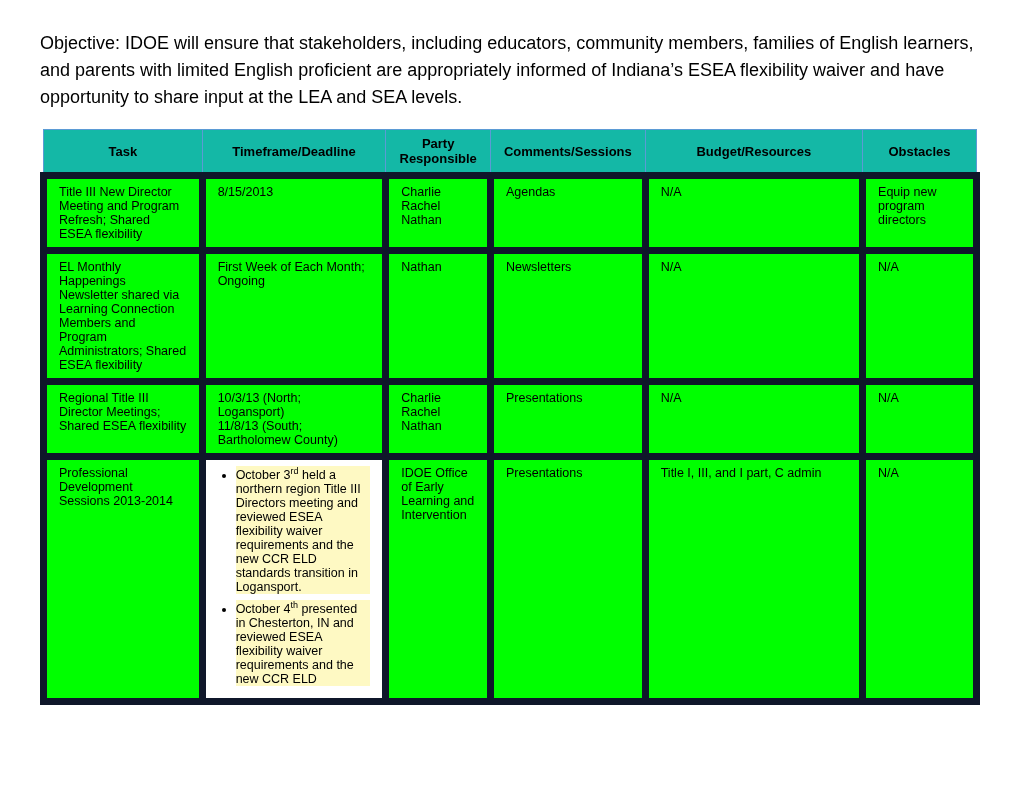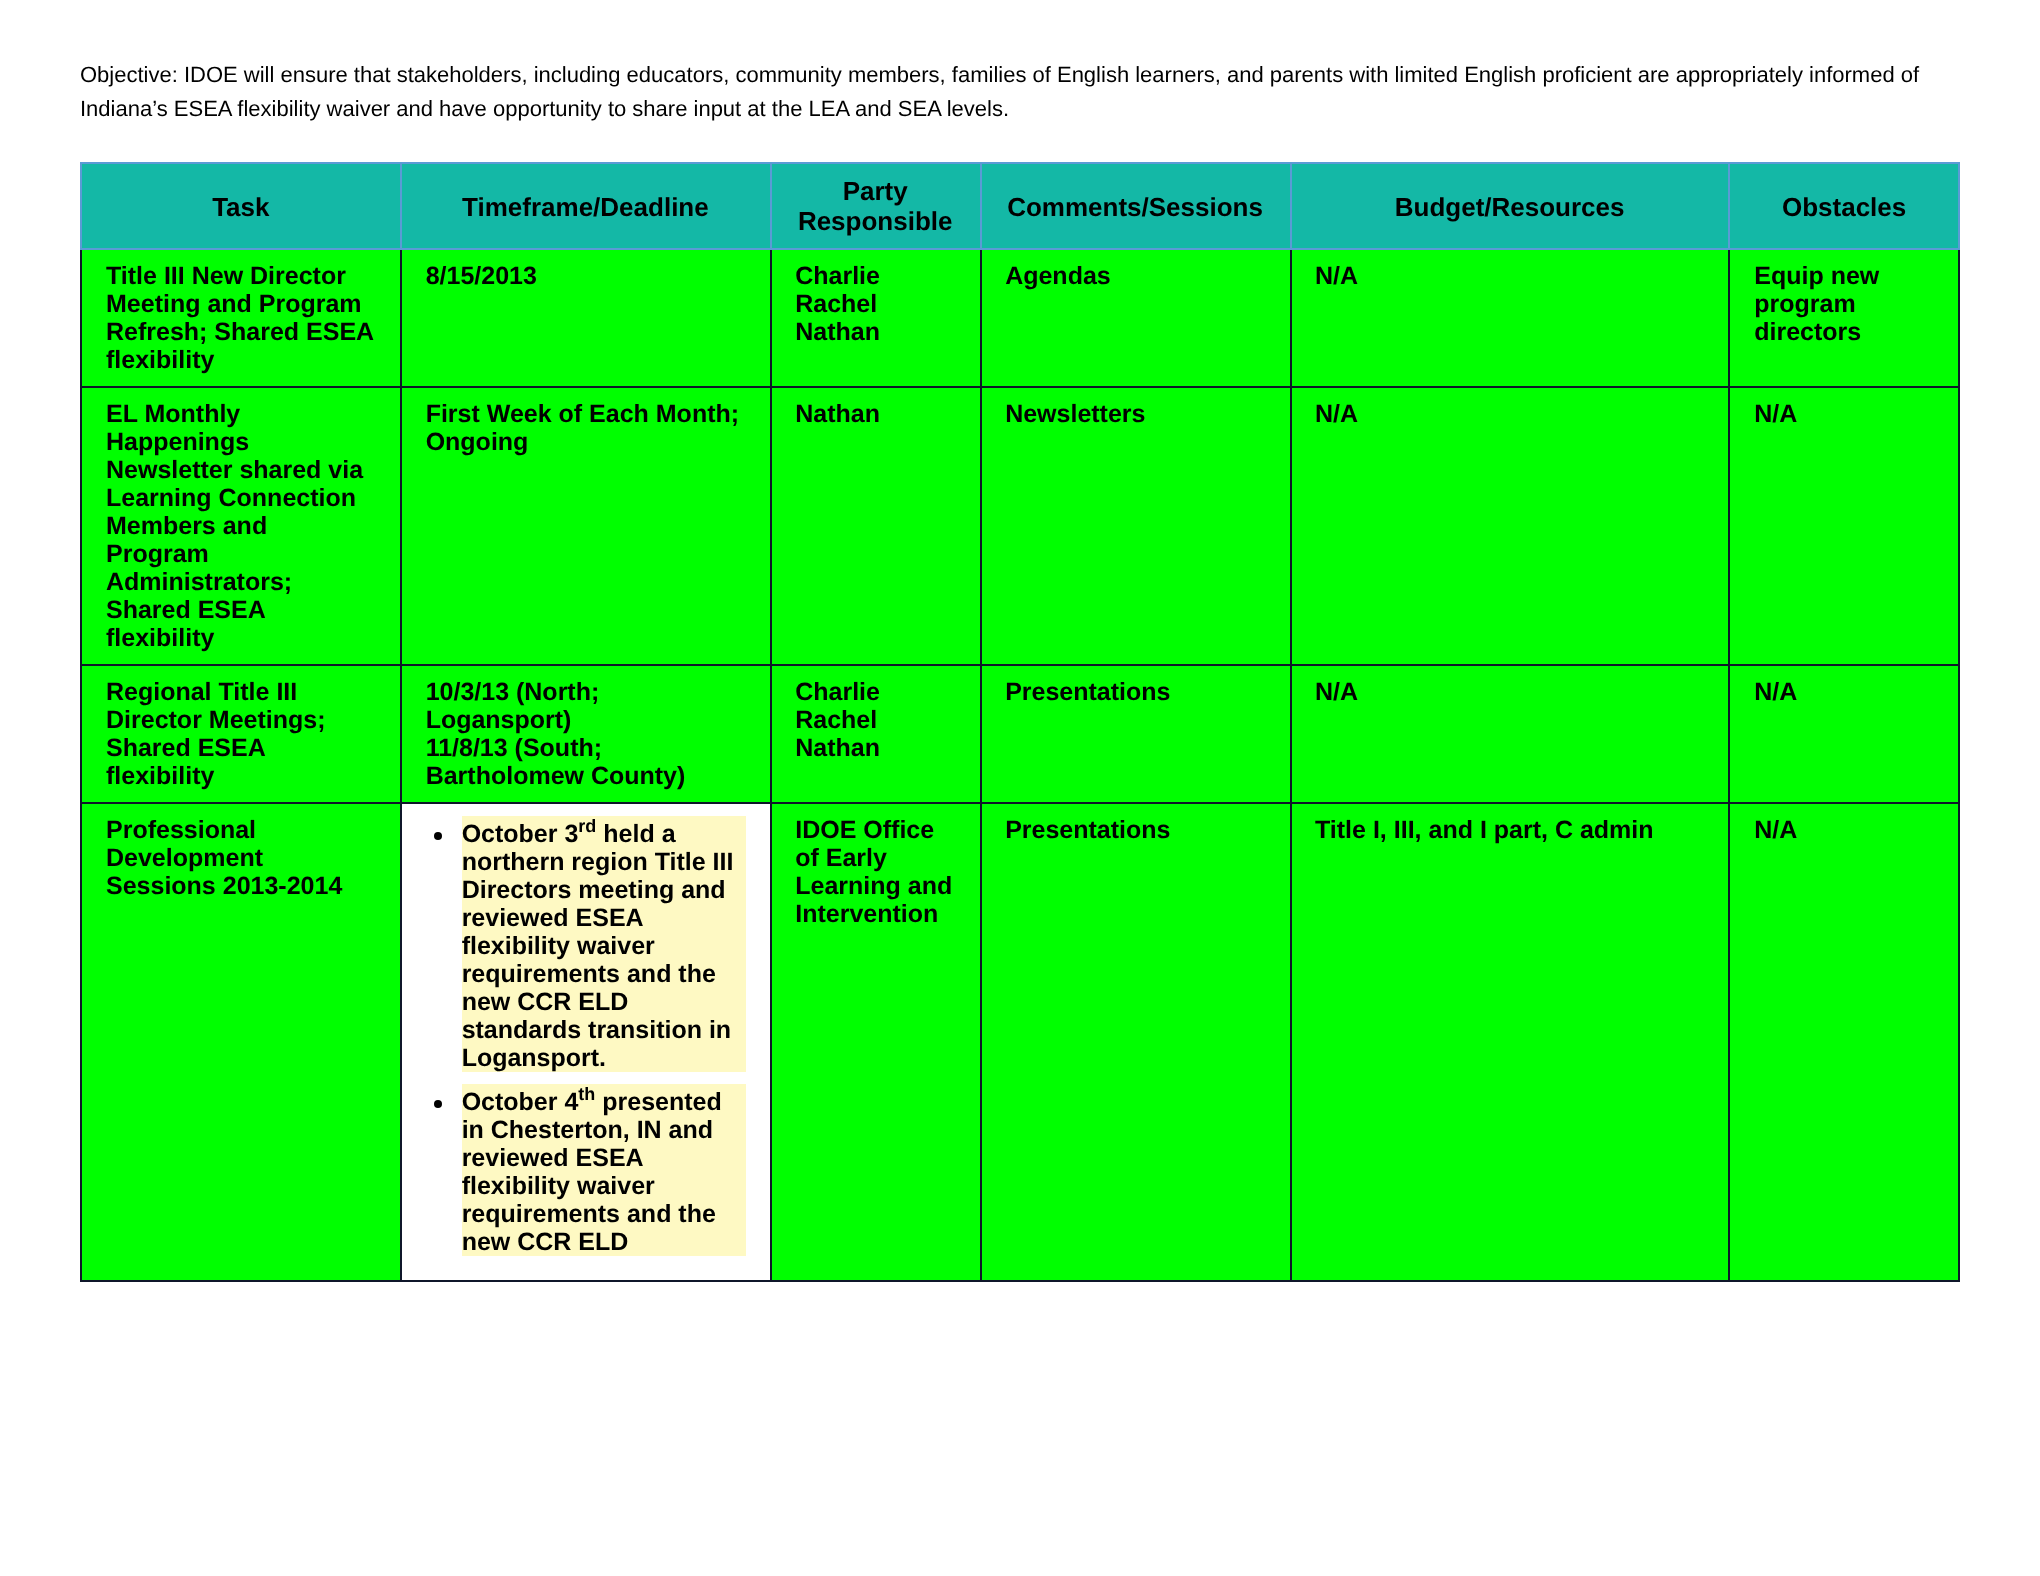--- a/index.html
+++ b/index.html
@@ -8,41 +8,40 @@
       font-size: 13px;
       background: #fff;
       color: #000;
       padding: 30px 40px;
       width: 1020px;
       min-height: 788px;
     }
     .objective {
       margin-bottom: 18px;
       line-height: 1.5;
-      font-size: 11px;
+      font-size: 18px;
     }
     table {
       width: 100%;
       border-collapse: collapse;
       border: 1px solid #5b9bd5;
     }
     th {
       background: #14b8a6;
       border: 1px solid #5b9bd5;
       padding: 6px 8px;
       text-align: center;
       font-weight: bold;
       font-size: 13px;
     }
     td {
-      border: 1px solid #0f172a;
+      border: 7px solid #0f172a;
       padding: 6px 12px;
       vertical-align: top;
       font-size: 12.5px;
-      font-weight: bold;
     }
     .highlight {
       background: #00ff00;
     }
     .col-task { width: 160px; }
     .col-timeframe { width: 185px; }
     .col-party { width: 105px; }
     .col-comments { width: 155px; }
     .col-budget { width: 220px; }
     .col-obstacles { width: 115px; }

